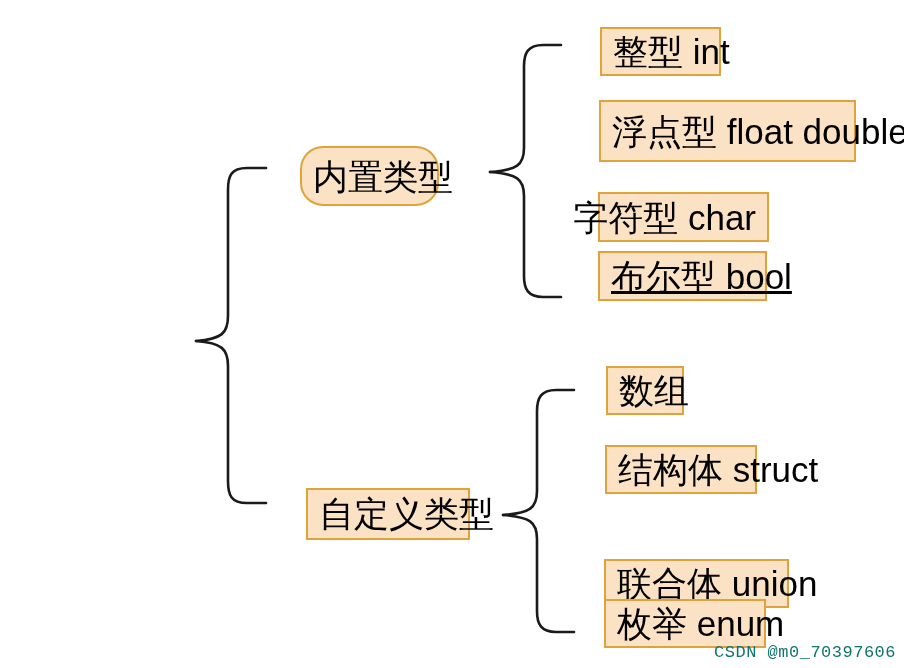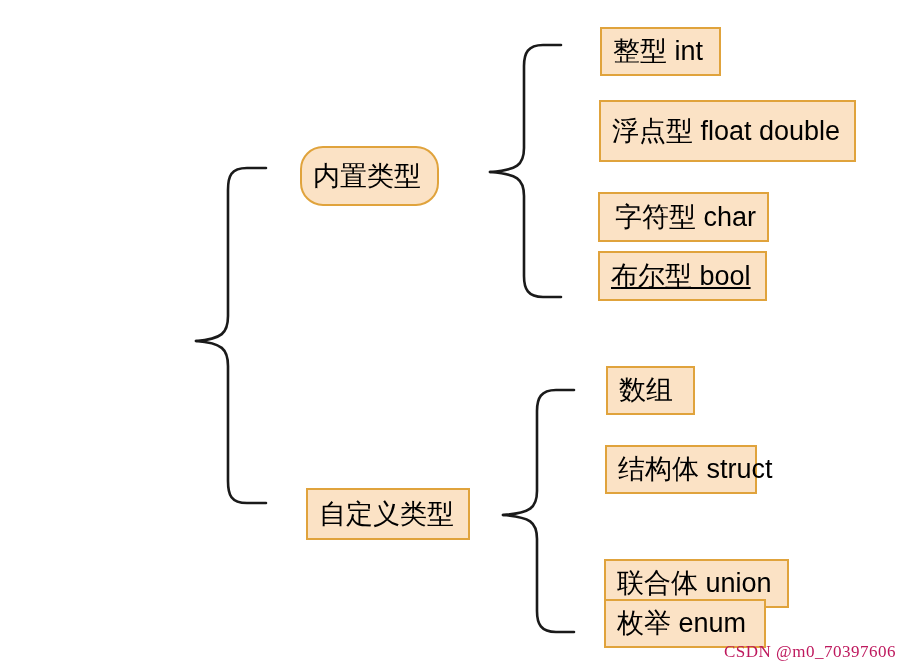--- a/index.html
+++ b/index.html
@@ -29,45 +29,45 @@
   .node {
     position: absolute;
     box-sizing: border-box;
     background: #fbe2c5;
     border: 2px solid #e0a33c;
     color: #000000;
     display: flex;
     align-items: center;
     justify-content: flex-start;
     white-space: nowrap;
-    font-size: 27px;
+    font-size: 35px;
     line-height: 1;
     padding: 0 11px;
     letter-spacing: 0px;
   }
   .node.root      { left: 17px;  top: 292px; width: 139px; height: 46px; }
   .node.builtin   { left: 300px; top: 146px; width: 139px; height: 60px; border-radius: 23px; }
   .node.custom    { left: 306px; top: 488px; width: 164px; height: 52px; font-family: Liberation Serif, serif; }
   .node.int       { left: 600px; top: 27px;  width: 121px; height: 49px; }
   .node.floatd    { left: 599px; top: 100px; width: 257px; height: 62px; }
   .node.chr       { left: 598px; top: 192px; width: 171px; height: 50px; justify-content: flex-end; }
   .node.bool      { left: 598px; top: 251px; width: 169px; height: 50px; text-decoration: underline; }
-  .node.array     { left: 606px; top: 366px; width:  89px; height: 49px; }
+  .node.array     { left: 606px; top: 366px; width:  78px; height: 49px; }
   .node.struct    { left: 605px; top: 445px; width: 152px; height: 49px; }
   .node.union     { left: 604px; top: 523px; width: 185px; height: 49px; margin-top: 36px; }
   .node.enumb     { left: 604px; top: 599px; width: 162px; height: 49px; }
 
   #watermark {
     position: absolute;
     right: 8px;
     bottom: 6px;
     font-size: 17px;
-    color: #be185d;
+    color: #0f766e;
     letter-spacing: 0.5px;
-    font-family: Liberation Serif, serif;
+    font-family: Liberation Mono, monospace;
     white-space: nowrap;
   }
 </style>
 </head>
 <body>
 
 <div id="diagram">
 
   <svg id="brace-layer" viewBox="0 0 904 668" width="904" height="668" xmlns="http://www.w3.org/2000/svg" fill="none">
 

